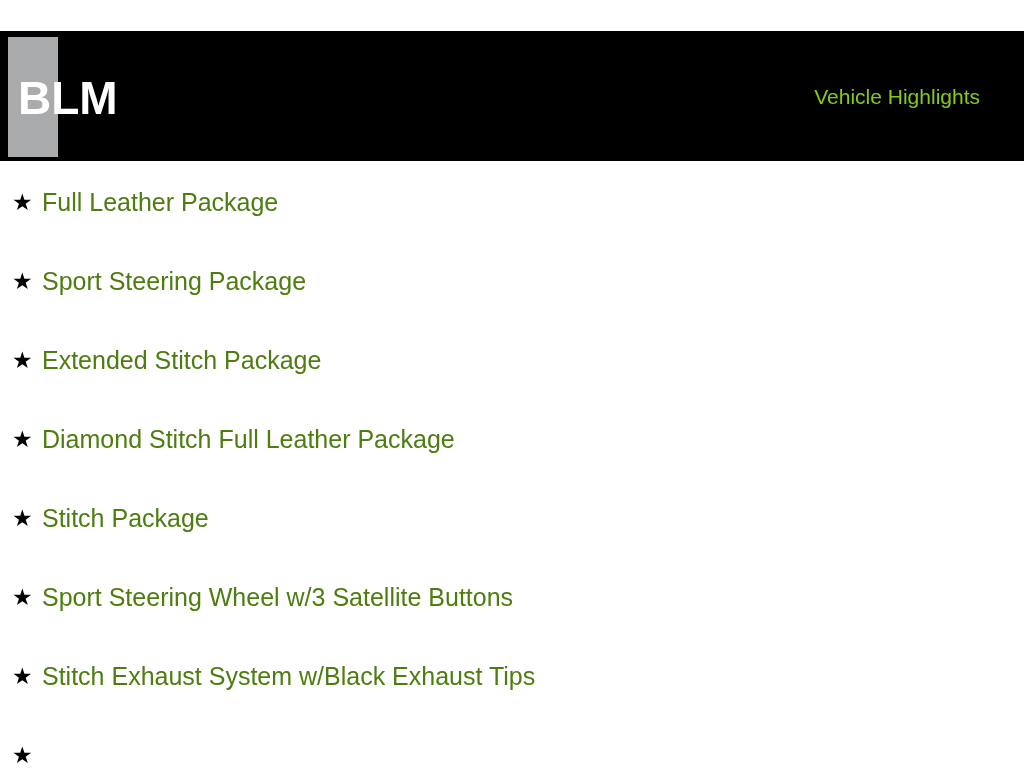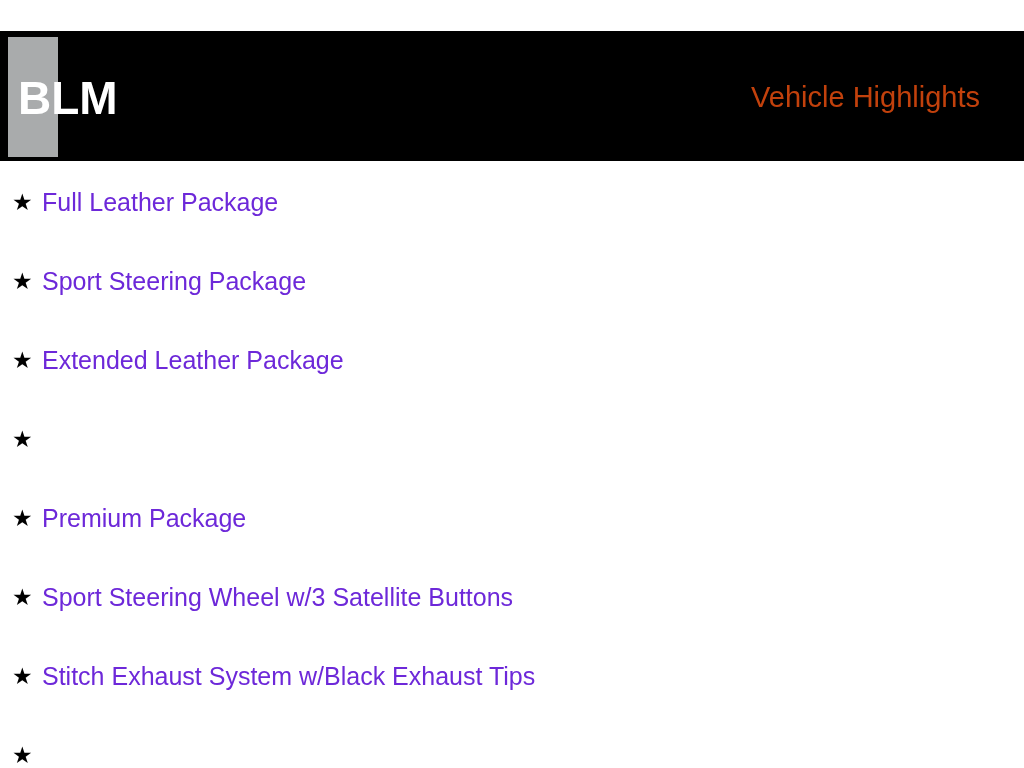--- a/index.html
+++ b/index.html
@@ -51,23 +51,23 @@
     line-height: 46px;
     font-weight: bold;
     color: #ffffff;
     letter-spacing: 0px;
     font-family: "Liberation Sans", sans-serif;
   }
   .header-title {
     position: absolute;
     right: 44px;
     top: 50px;
-    font-size: 29px;
+    font-size: 21px;
     line-height: 32px;
-    color: #c2410c;
+    color: #84cc16;
     font-family: "Liberation Sans", sans-serif;
     white-space: nowrap;
   }
   
   .highlights {
     position: relative;
     padding: 26px 0 0 0;
     margin: 0;
     list-style: none;
   }
@@ -84,21 +84,21 @@
     font-size: 23px;
     line-height: 30px;
     color: #000000;
     text-align: left;
     font-family: "DejaVu Sans", sans-serif;
   }
   .highlight-label {
     flex: 1 1 auto;
     font-size: 25px;
     line-height: 30px;
-    color: #6d28d9;
+    color: #4d7c0f;
     font-family: "Liberation Sans", sans-serif;
     white-space: nowrap;
   }
 </style>
 </head>
 <body>
 
 <div class="page">
 
   <div class="header">
@@ -113,28 +113,29 @@
     <li class="highlight-item">
       <span class="bullet-star">★</span>
       <span class="highlight-label">Full Leather Package</span>
     </li>
     <li class="highlight-item">
       <span class="bullet-star">★</span>
       <span class="highlight-label">Sport Steering Package</span>
     </li>
     <li class="highlight-item">
       <span class="bullet-star">★</span>
-      <span class="highlight-label">Extended Leather Package</span>
+      <span class="highlight-label">Extended Stitch Package</span>
     </li>
     <li class="highlight-item">
       <span class="bullet-star">★</span>
+      <span class="highlight-label">Diamond Stitch Full Leather Package</span>
     </li>
     <li class="highlight-item">
       <span class="bullet-star">★</span>
-      <span class="highlight-label">Premium Package</span>
+      <span class="highlight-label">Stitch Package</span>
     </li>
     <li class="highlight-item">
       <span class="bullet-star">★</span>
       <span class="highlight-label">Sport Steering Wheel w/3 Satellite Buttons</span>
     </li>
     <li class="highlight-item">
       <span class="bullet-star">★</span>
       <span class="highlight-label">Stitch Exhaust System w/Black Exhaust Tips</span>
     </li>
     <li class="highlight-item">

